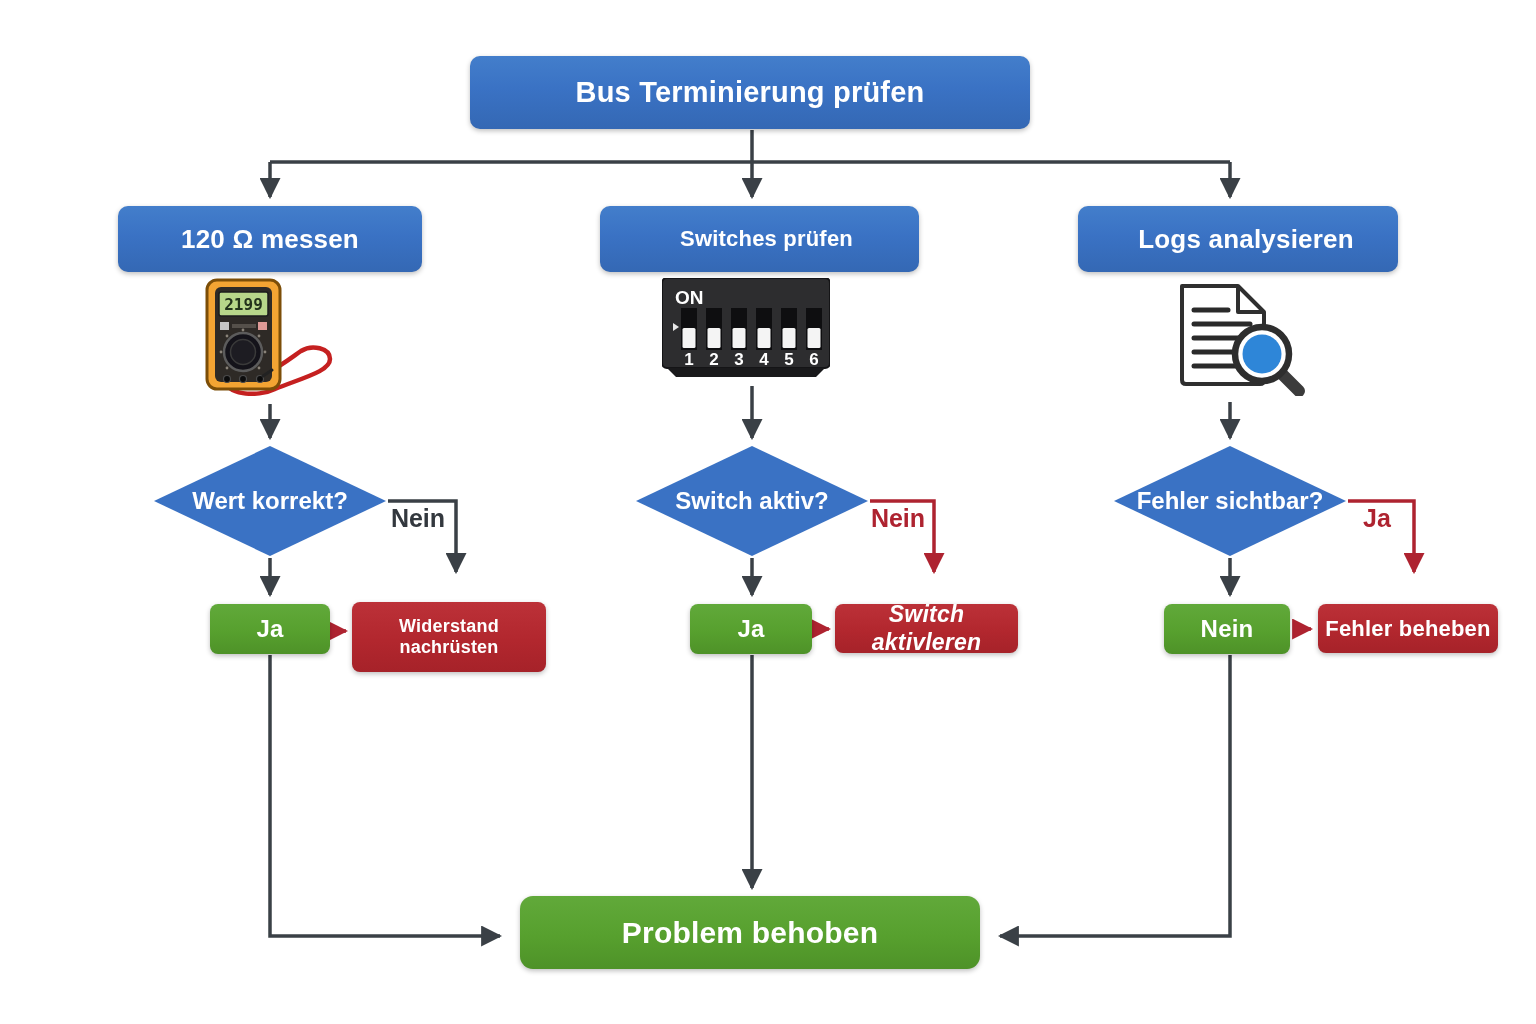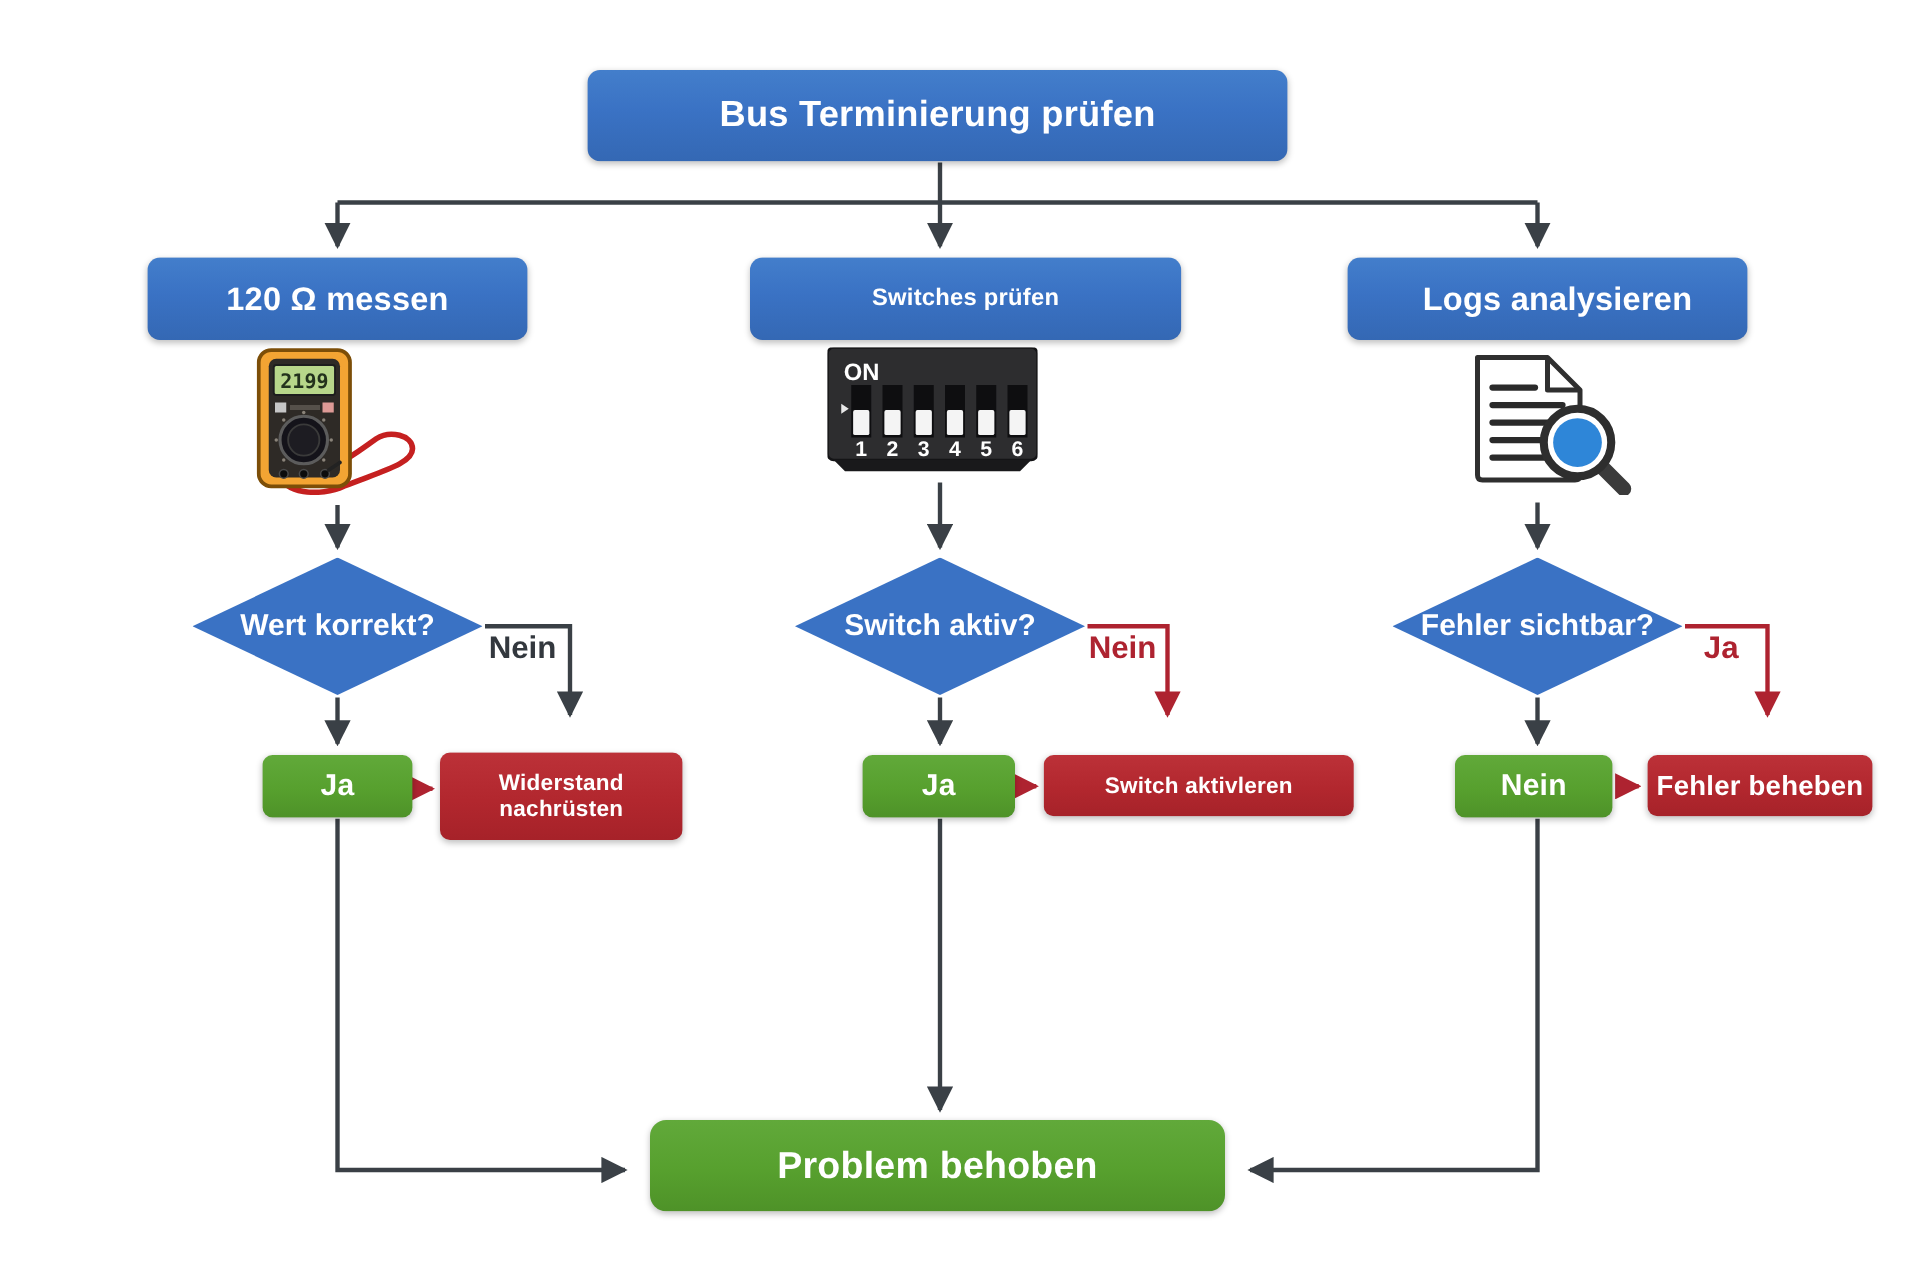--- a/index.html
+++ b/index.html
@@ -71,21 +71,21 @@
     </g>
   </svg>
 
   <div class="box blue" style="left:470px;top:42px;width:560px;height:73px;font-size:29px;">
     <span>Bus Terminierung prüfen</span>
   </div>
 
   <div class="box blue" style="left:118px;top:192px;width:304px;height:66px;font-size:26px;">
     <span>120 Ω messen</span>
   </div>
-  <div class="box blue" style="left:600px;top:192px;width:345px;height:66px;font-size:19px;">
+  <div class="box blue" style="left:600px;top:192px;width:305px;height:66px;font-size:22px;padding-left:14px;">
     <span>Switches prüfen</span>
   </div>
   <div class="box blue" style="left:1078px;top:192px;width:304px;height:66px;font-size:26px;padding-left:16px;">
     <span>Logs analysieren</span>
   </div>
 
   <div class="icon-wrap" style="left:205px;top:264px;width:130px;height:118px;">
     <svg width="130" height="118" viewBox="0 0 130 118">
       <path d="M22 102 C18 116 52 120 70 111 C100 99 125 93 125 81 C125 70 107 66 96 73 C86 80 76 88 62 95" stroke="#c52020" stroke-width="4.5" fill="none" stroke-linecap="round"></path>
       <rect x="2" y="2" width="73" height="109" rx="10" fill="#f3a433" stroke="#7c4e08" stroke-width="3"></rect>
@@ -183,21 +183,21 @@
   <div class="box green" style="left:690px;top:590px;width:122px;height:50px;font-size:24px;border-radius:8px;">
     <span>Ja</span>
   </div>
   <div class="box green" style="left:1164px;top:590px;width:126px;height:50px;font-size:24px;border-radius:8px;">
     <span>Nein</span>
   </div>
 
   <div class="box red" style="left:352px;top:588px;width:194px;height:70px;font-size:18px;border-radius:8px;padding:0 8px;box-sizing:border-box;">
     <span>Widerstand nachrüsten</span>
   </div>
-  <div class="box red" style="left:835px;top:590px;width:248px;height:49px;font-size:18px;border-radius:8px;">
+  <div class="box red" style="left:835px;top:590px;width:183px;height:49px;font-size:23px;border-radius:8px;font-style:italic;">
     <span>Switch aktivleren</span>
   </div>
   <div class="box red" style="left:1318px;top:590px;width:180px;height:49px;font-size:22px;border-radius:8px;">
     <span>Fehler beheben</span>
   </div>
 
   <div class="box green" style="left:520px;top:882px;width:460px;height:73px;font-size:30px;border-radius:13px;">
     <span>Problem behoben</span>
   </div>
 

